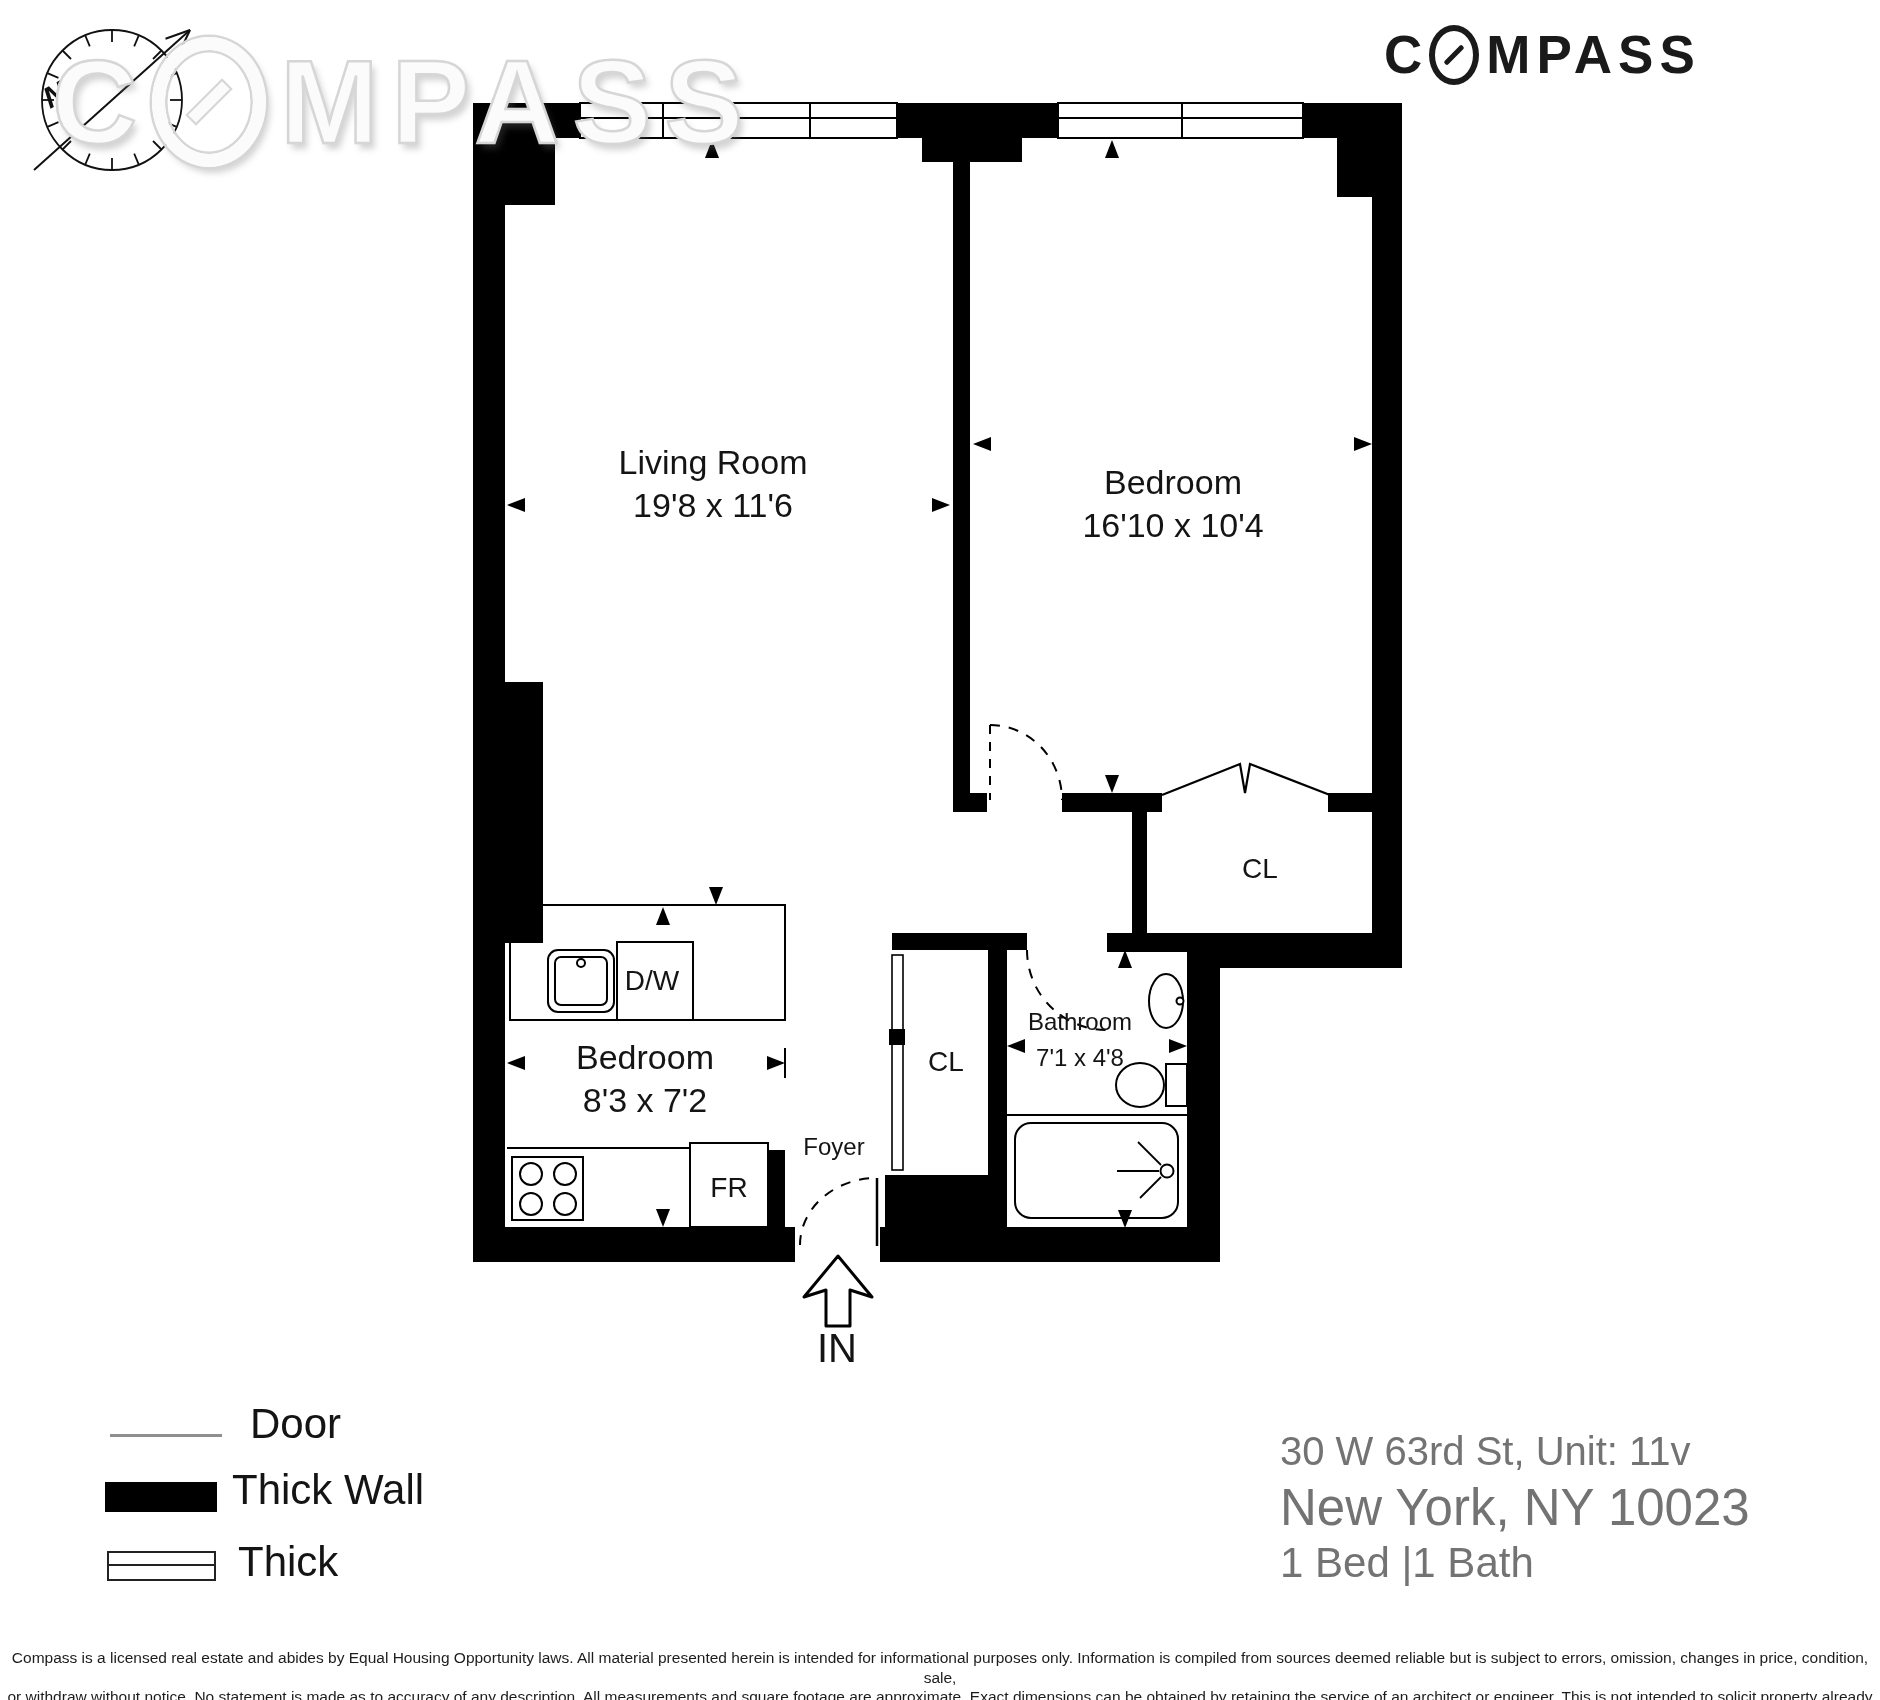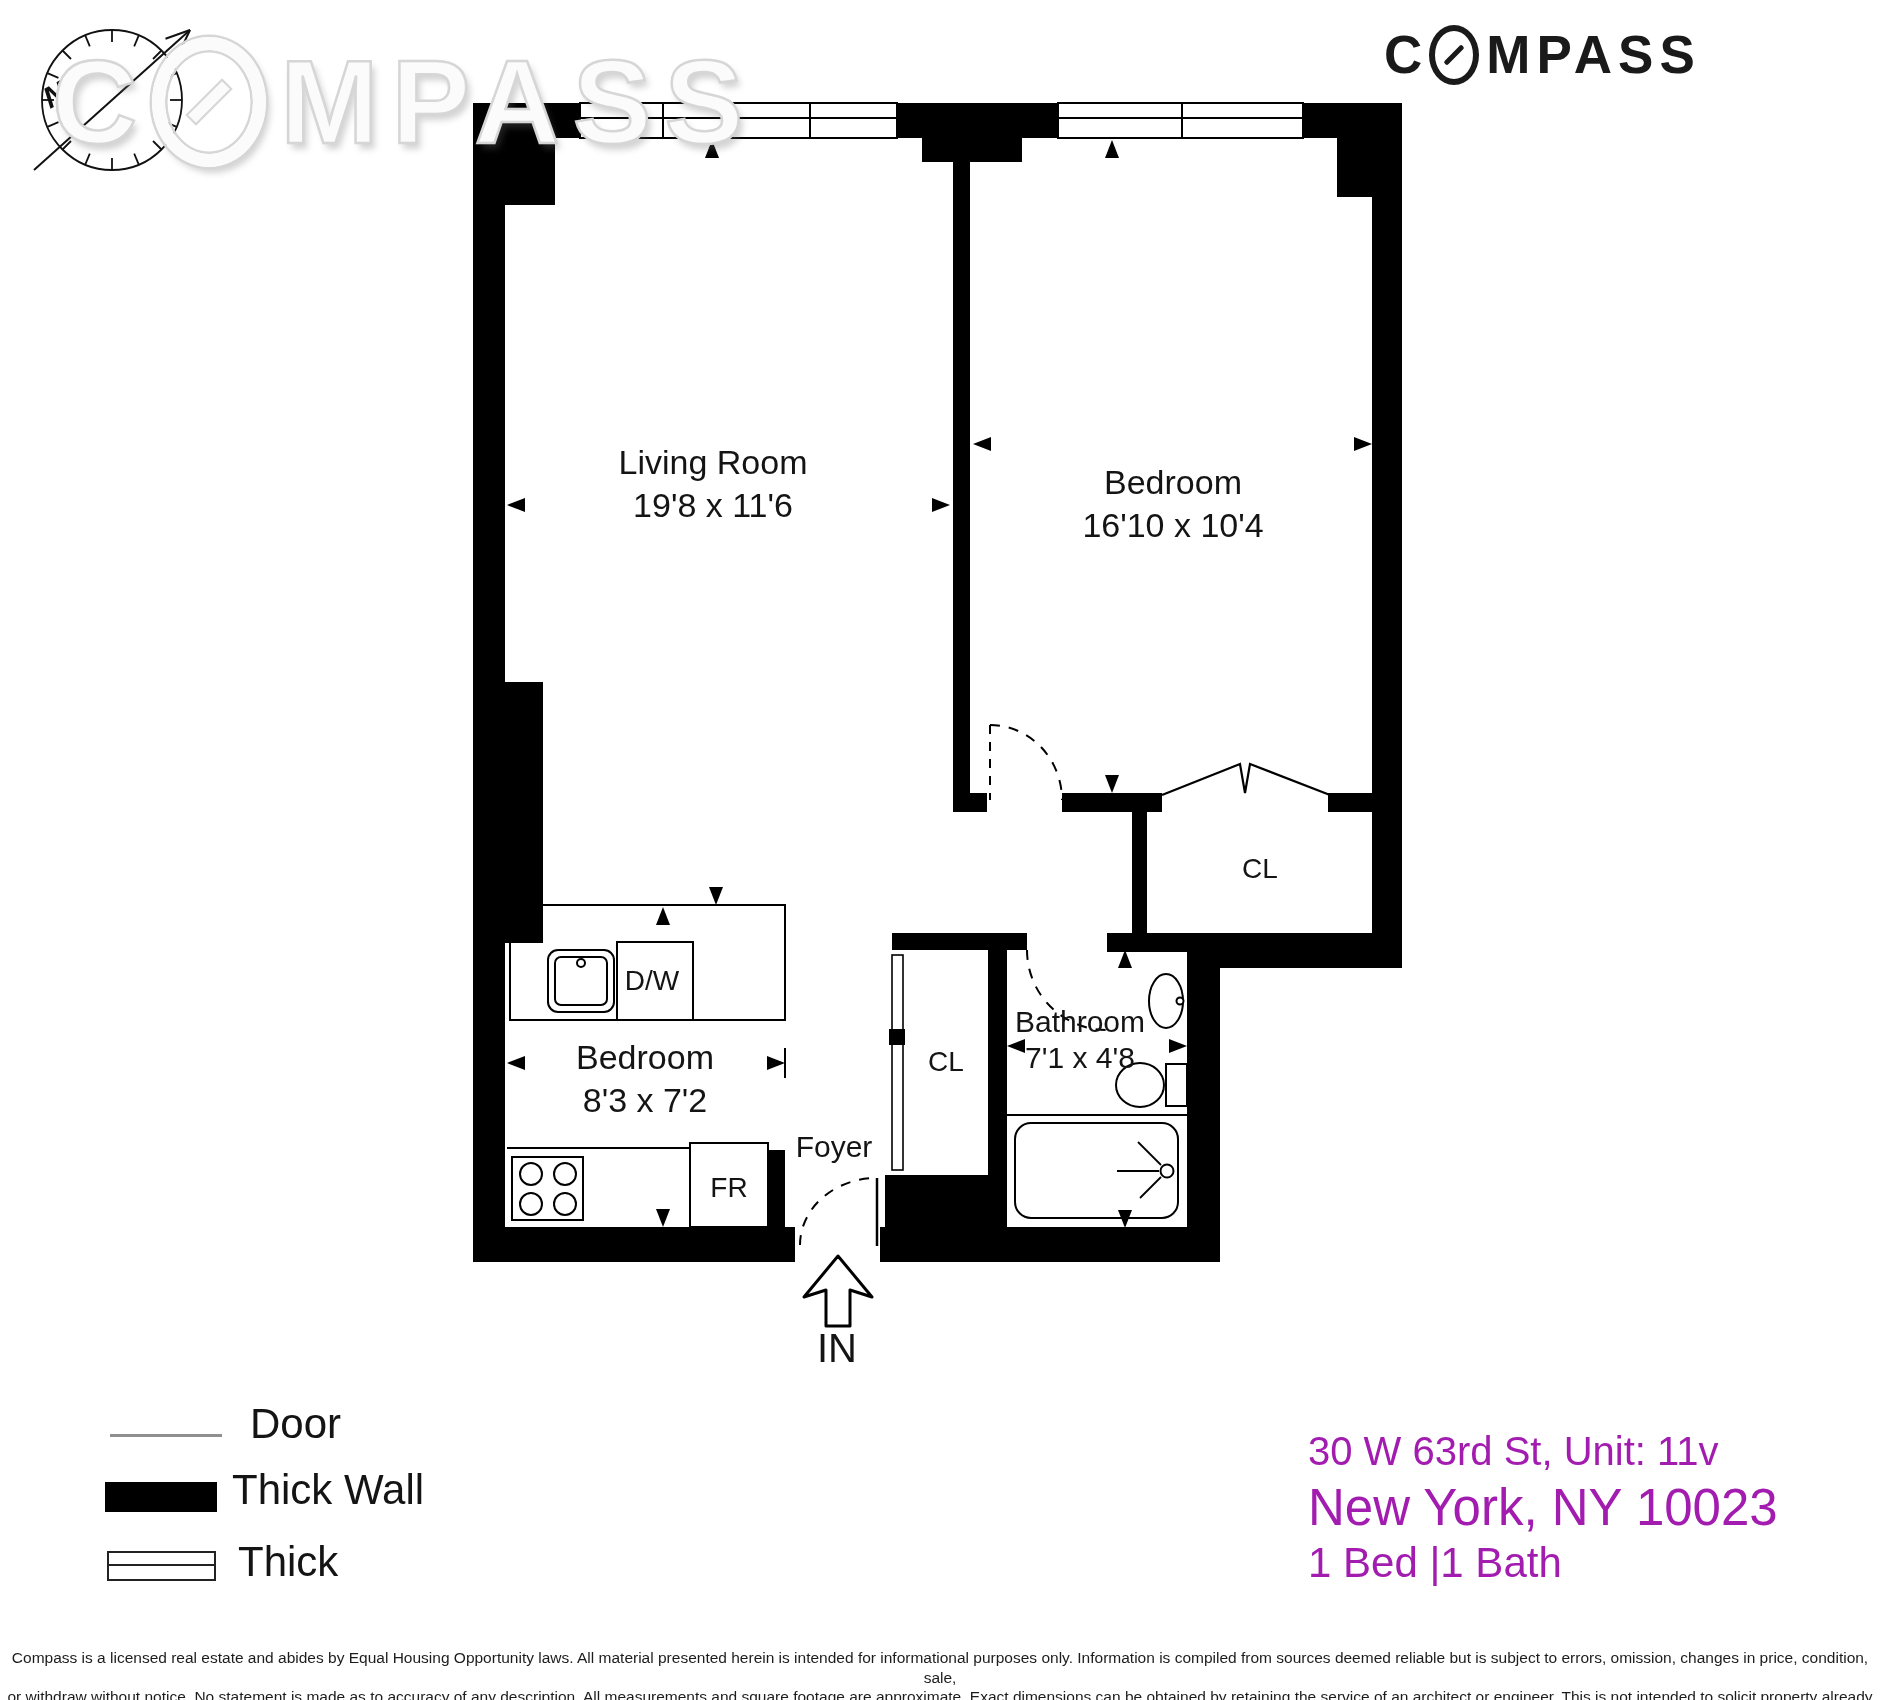--- a/index.html
+++ b/index.html
@@ -10,21 +10,21 @@
     color:#111;
   }
   svg.plan{position:absolute;left:0;top:0;z-index:1;}
 
   
   .plan-label{
     position:absolute;z-index:2;transform:translateX(-50%);
     text-align:center;color:#141414;font-weight:500;white-space:nowrap;
   }
   .lbl-lg{font-size:34px;line-height:43px;}
-  .lbl-md{font-size:30px;line-height:36px;}
+  .lbl-md{font-size:24px;line-height:36px;}
   .lbl-sm{font-size:28px;line-height:32px;}
   .lbl-in{font-size:40px;line-height:44px;}
 
   
   .rose-n{
     position:absolute;left:44px;top:78px;z-index:2;
     font-size:30px;font-weight:700;font-style:italic;
     transform:rotate(-28deg);color:#111;
   }
 
@@ -67,21 +67,21 @@
   .legend-label{position:absolute;z-index:2;font-weight:500;color:#141414;font-size:42px;white-space:nowrap;}
   #legend-door-label{left:250px;top:1400px;}
   #legend-wall-label{left:232px;top:1466px;}
   #legend-window-label{left:238px;top:1538px;}
   .legend-door-line{position:absolute;left:110px;top:1434px;width:112px;height:3px;background:#8f8f8f;z-index:2;}
   .legend-wall-swatch{position:absolute;left:105px;top:1482px;width:112px;height:30px;background:#000;z-index:2;}
   .legend-window-swatch{position:absolute;left:107px;top:1551px;width:105px;height:26px;border:2px solid #222;background:#fff;z-index:2;}
   .legend-window-swatch .mid{position:absolute;left:0;right:0;top:11px;height:2px;background:#222;}
 
   
-  .address{position:absolute;left:1308px;top:1428px;z-index:2;color:#a21caf;font-weight:500;}
+  .address{position:absolute;left:1280px;top:1428px;z-index:2;color:#737373;font-weight:500;}
   .address .l1{font-size:40px;line-height:46px;margin-bottom:11px;}
   .address .l2{font-size:51px;line-height:46px;margin-bottom:13px;}
   .address .l3{font-size:42px;line-height:38px;font-weight:500;}
 
   
   .disclaimer{
     position:absolute;left:0;top:1648px;width:1880px;z-index:2;
     text-align:center;font-size:15.5px;line-height:19.5px;color:#1c1c1c;font-weight:500;
   }
 </style>

